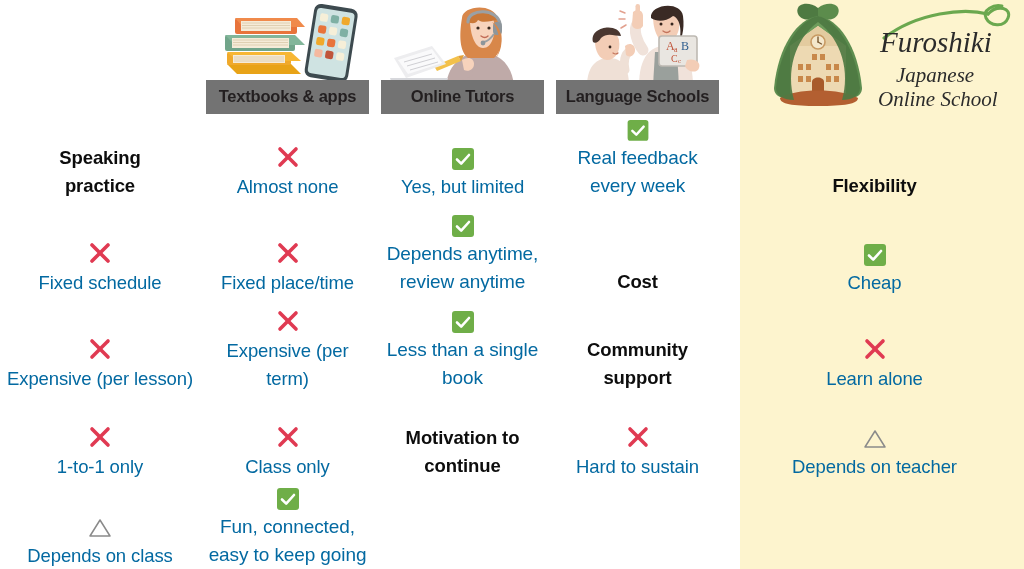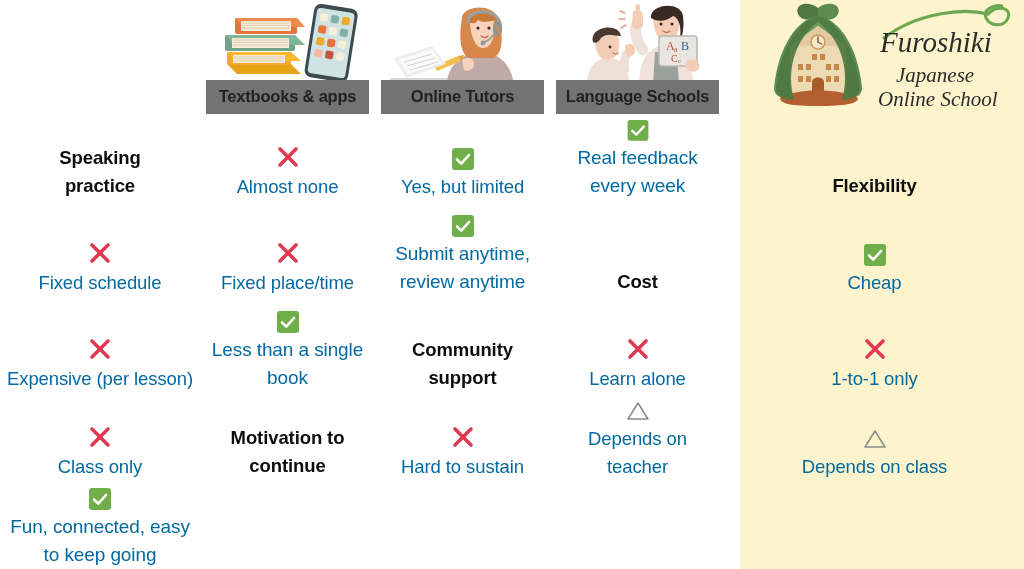--- a/index.html
+++ b/index.html
@@ -369,21 +369,21 @@
           <line x1="21" y1="5" x2="5" y2="21"></line>
       </g>
     </svg>
     <div class="value-text">Fixed place/time</div>
   </div>
   <div class="cell wide">
     <svg class="status-icon" width="22" height="22" viewBox="0 0 22 22">
       <rect x="0" y="0" width="22" height="22" rx="3" fill="#6FAE48"></rect>
       <path d="M5 11.5 L9.2 15.6 L17 7" stroke="#ffffff" stroke-width="2.6" fill="none" stroke-linecap="round" stroke-linejoin="round"></path>
     </svg>
-    <div class="value-text">Submit anytime, review anytime</div>
+    <div class="value-text">Depends anytime, review anytime</div>
   </div>
 
   <div class="cell">
     <div class="row-label">
       <span>Cost</span>
     </div>
   </div>
   <div class="cell">
     <svg class="status-icon" width="22" height="22" viewBox="0 0 22 22">
       <rect x="0" y="0" width="22" height="22" rx="3" fill="#6FAE48"></rect>
@@ -392,20 +392,29 @@
     <div class="value-text">Cheap</div>
   </div>
   <div class="cell">
     <svg class="status-icon" width="26" height="26" viewBox="0 0 26 26">
       <g stroke="#E03A52" stroke-width="3.6" stroke-linecap="round">
         <line x1="5" y1="5" x2="21" y2="21"></line>
           <line x1="21" y1="5" x2="5" y2="21"></line>
       </g>
     </svg>
     <div class="value-text">Expensive (per lesson)</div>
+  </div>
+  <div class="cell">
+    <svg class="status-icon" width="26" height="26" viewBox="0 0 26 26">
+      <g stroke="#E03A52" stroke-width="3.6" stroke-linecap="round">
+        <line x1="5" y1="5" x2="21" y2="21"></line>
+          <line x1="21" y1="5" x2="5" y2="21"></line>
+      </g>
+    </svg>
+    <div class="value-text">Expensive (per term)</div>
   </div>
   <div class="cell wide">
     <svg class="status-icon" width="22" height="22" viewBox="0 0 22 22">
       <rect x="0" y="0" width="22" height="22" rx="3" fill="#6FAE48"></rect>
       <path d="M5 11.5 L9.2 15.6 L17 7" stroke="#ffffff" stroke-width="2.6" fill="none" stroke-linecap="round" stroke-linejoin="round"></path>
     </svg>
     <div class="value-text">Less than a single book</div>
   </div>
 
   <div class="cell">

